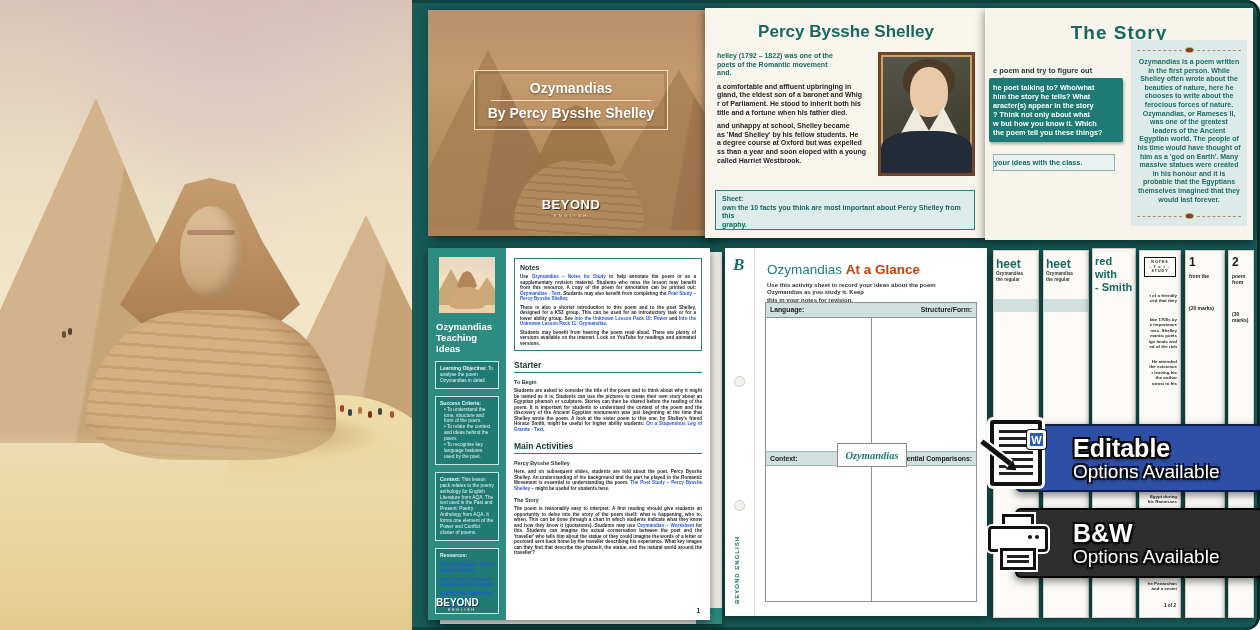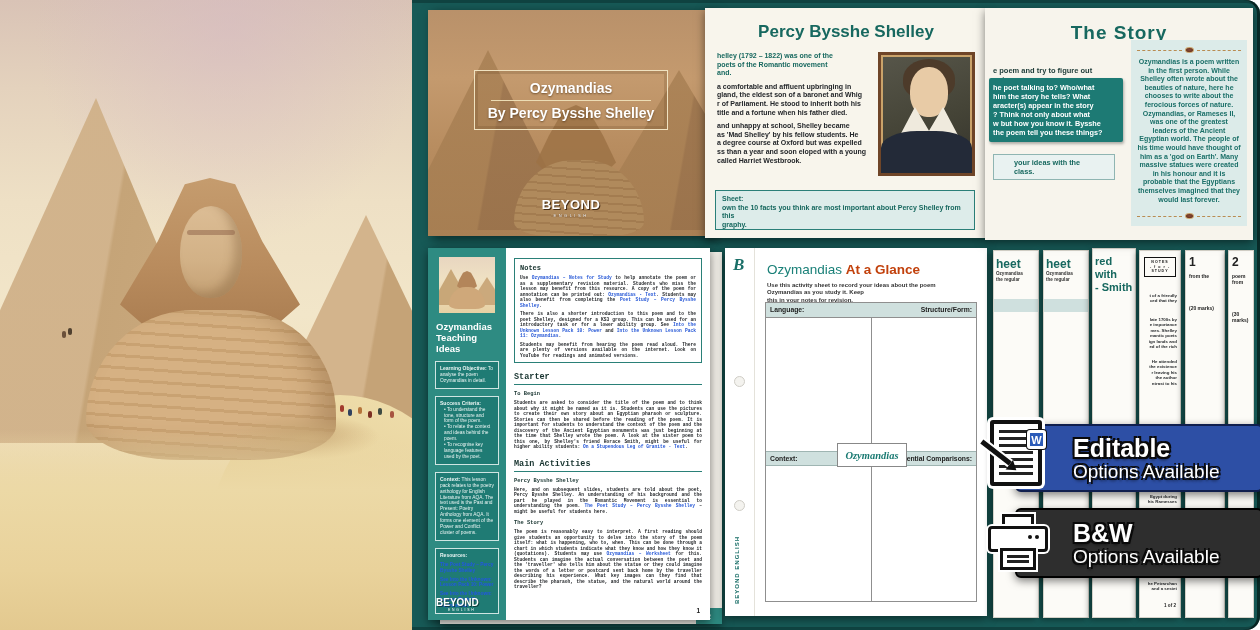--- a/index.html
+++ b/index.html
@@ -73,21 +73,21 @@
   .portrait .coat { position:absolute; left:0; bottom:0; width:100%; height:42px; border-radius:40% 40% 0 0; background:#232a38; }
   .task-box { position:absolute; left:10px; top:182px; width:260px; height:40px; background:#ddecea; border:1px solid #2a7f78; padding:4px 6px;
     font-size:7px; line-height:8.6px; color:#17685f; font-weight:bold; }
 
   
   .page-story { left:573px; top:8px; width:268px; height:232px; background:#f7f4ec; }
   .page-story h1 { text-align:center; margin-top:14px; font-size:19px; color:#17685f; letter-spacing:1px; }
   .story-intro { position:absolute; left:8px; top:58px; width:126px; font-size:7.5px; line-height:9px; font-weight:bold; color:#1d3a37; }
   .qbox { position:absolute; left:4px; top:70px; width:134px; background:#1d7a74; color:#fff; padding:5px 4px;
     font-size:7.3px; line-height:9px; font-weight:bold; border-radius:2px; box-shadow:1px 2px 3px rgba(0,0,0,.3); }
-  .share-box { position:absolute; left:8px; top:146px; width:122px; background:#e9f2f1; border:1px solid #8fb5b2; padding:3px 20px;
+  .share-box { position:absolute; left:8px; top:146px; width:122px; background:#e9f2f1; border:1px solid #8fb5b2; padding:3px 0;
     font-size:7.3px; color:#17685f; font-weight:bold; }
   .info-panel { position:absolute; left:146px; top:32px; width:116px; height:186px; background:#dcebe9; padding:5px 6px;
     display:flex; flex-direction:column; }
   .orn { display:flex; align-items:center; gap:3px; margin:2px 0; }
   .orn .dash { flex:1; border-top:1px dashed #b98c52; }
   .orn .bug { width:9px; height:6px; border-radius:50%; background:radial-gradient(#8a4a33,#5e2c1e); border:1px solid #caa36a; }
   .info-text { flex:1; font-size:7px; line-height:8.6px; color:#1a6f68; text-align:center; font-weight:bold; margin:3px 0; }
 
   
   .page-teach-back { left:28px; top:252px; width:282px; height:372px; background:#f2efe8; }
@@ -106,21 +106,21 @@
   .tbox { margin-top:7px; background:#1f7b74; border:1px solid #cfe5e2; padding:4px; color:#eaf5f3;
     font-size:4.8px; line-height:5.9px; }
   .tbox .h { font-weight:bold; font-size:5px; }
   .tbox .bullet { display:block; padding-left:4px; }
   .tbox .bullet::before { content:"• "; }
   .lnk { color:#2456d6; font-weight:bold; }
   .tbox .res-link { display:block; color:#2257e0; font-weight:bold; margin-top:3px; }
   .tbrand { position:absolute; left:8px; bottom:8px; color:#fff; }
   .tbrand .b1 { font-size:10px; font-weight:bold; text-shadow:1px 1px 0 rgba(10,40,38,.7); }
   .tbrand .b2 { font-size:3.4px; letter-spacing:1.8px; margin-left:12px; }
-  .tmain { position:absolute; left:86px; top:10px; width:188px;font-family:Liberation Mono, monospace; }
+  .tmain { position:absolute; left:86px; top:10px; width:188px; }
   .notes-box { border:1.5px solid #2a8078; padding:5px 5px 4px; }
   .notes-box .h, .tsec-h { font-weight:bold; color:#17332f; }
   .notes-box .h { font-size:7px; margin-bottom:2px; }
   .tiny-p { font-size:4.6px; line-height:5.5px; color:#26292c; text-align:justify; margin-top:3px; font-weight:bold; }
   .tsec-h { font-size:8.5px; margin-top:9px; padding-bottom:2px; border-bottom:1.5px solid #2a8078; }
   .sub-h { font-size:5.4px; font-weight:bold; color:#17332f; margin-top:6px; }
   .pagenum { position:absolute; right:10px; bottom:6px; font-size:6.5px; font-weight:bold; color:#222; }
 
   
   .page-glance { left:313px; top:248px; width:262px; height:368px; background:#ffffff; }
@@ -272,21 +272,21 @@
       <h1>The Story</h1>
       <div class="story-intro">
         <div>e poem and try to figure out</div>
         <div>going on.</div>
       </div>
       <div class="qbox">
         <div>he poet talking to? Who/what</div>
         <div>him the story he tells? What</div>
         <div>aracter(s) appear in the story</div>
         <div>? Think not only about what</div>
-        <div>w but how you know it. Bysshe</div>
+        <div>w but how you know it. Which</div>
         <div>the poem tell you these things?</div>
       </div>
       <div class="share-box">your ideas with the class.</div>
       <div class="info-panel">
         <div class="orn">
             <span class="dash"></span>
             <span class="bug"></span>
             <span class="dash"></span>
           </div>
         <div class="info-text">Ozymandias is a poem written in the first person. While Shelley often wrote about the beauties of nature, here he chooses to write about the ferocious forces of nature. Ozymandias, or Rameses II, was one of the greatest leaders of the Ancient Egyptian world. The people of his time would have thought of him as a 'god on Earth'. Many massive statues were created in his honour and it is probable that the Egyptians themselves imagined that they would last forever.</div>

